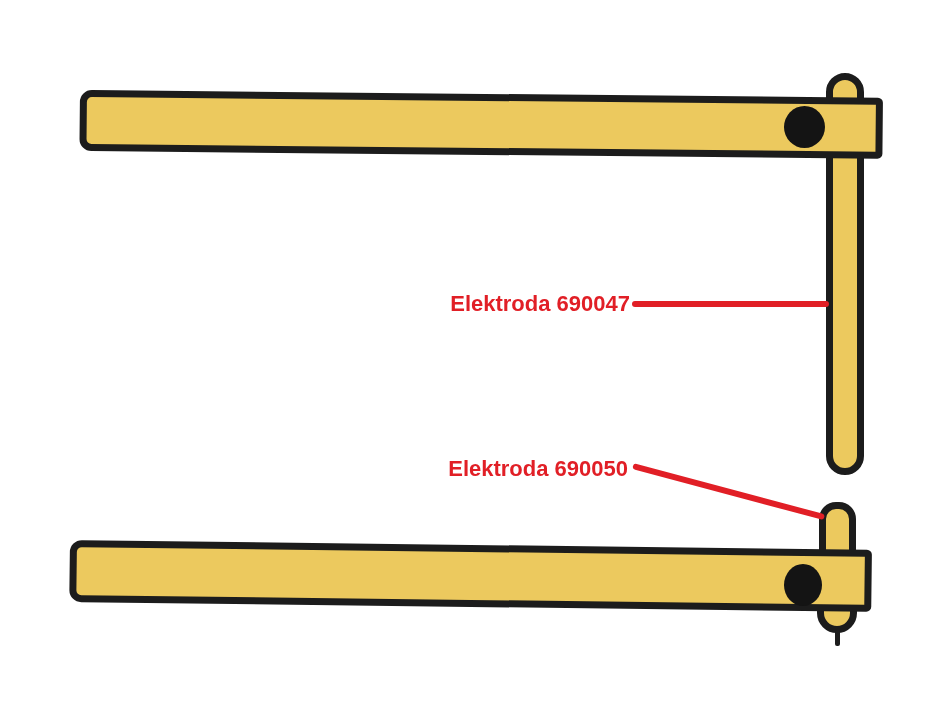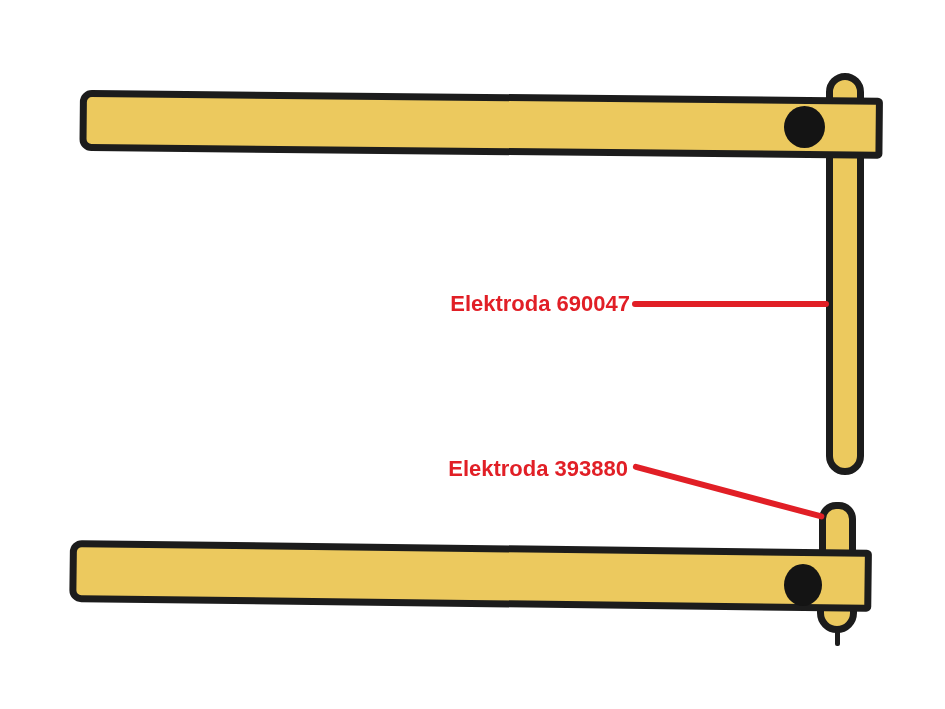--- a/index.html
+++ b/index.html
@@ -106,16 +106,16 @@
 
   <div class="part electrode-short-top"></div>
   <div class="part electrode-short-stub"></div>
   <div class="electrode-tip-tick"></div>
   <div class="part arm-bottom"></div>
   <div class="hole hole-bottom"></div>
 
   <div class="label label-long">Elektroda 690047</div>
   <div class="leader leader-long"></div>
 
-  <div class="label label-short">Elektroda 393880</div>
+  <div class="label label-short">Elektroda 690050</div>
   <div class="leader leader-short"></div>
 
 </div>
 
 </body></html>

